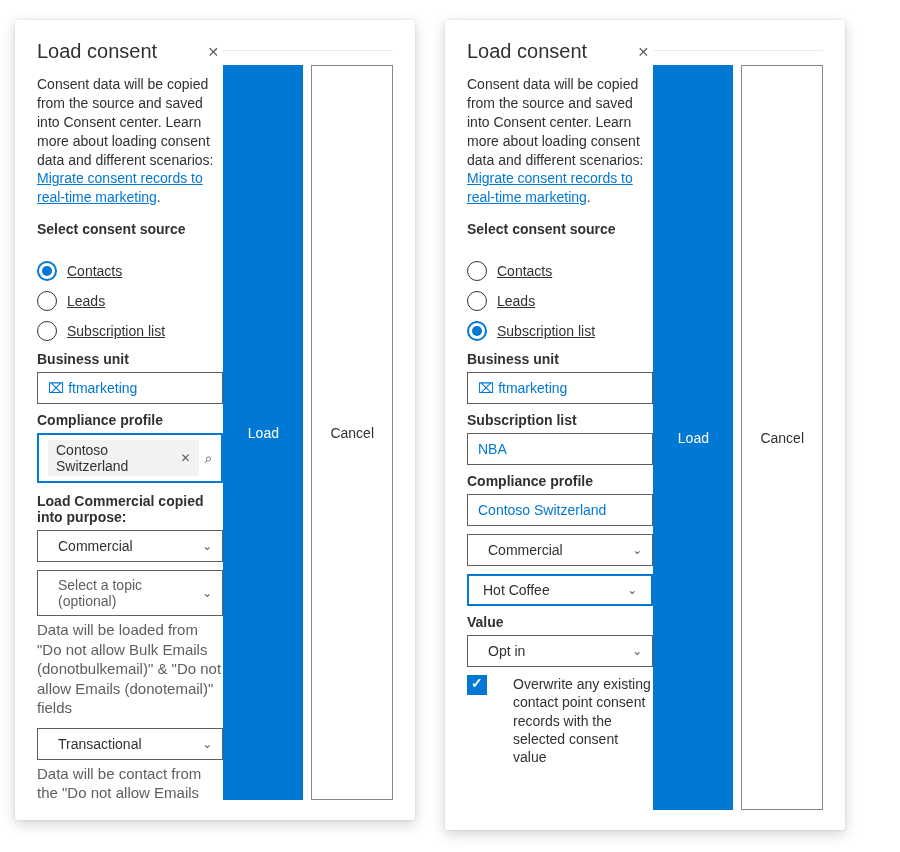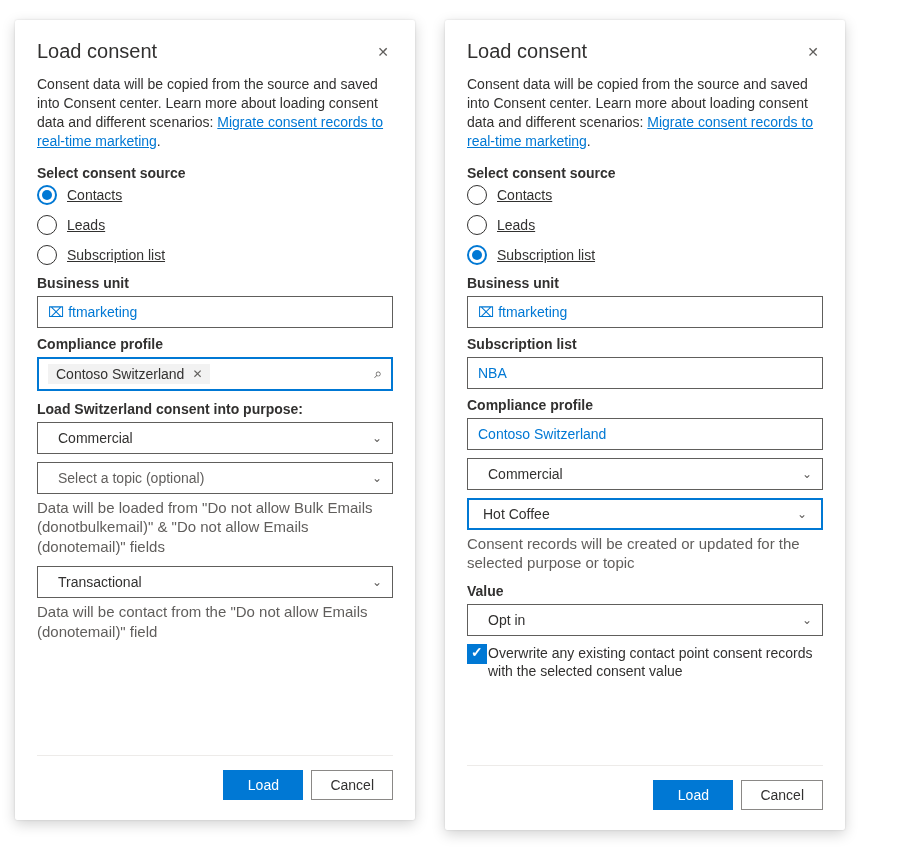--- a/index.html
+++ b/index.html
@@ -15,21 +15,20 @@
     padding: 20px 15px;
     gap: 30px;
   }
   .panel {
     width: 400px;
     background: #fff;
     box-shadow: 0 4px 14px rgba(0,0,0,0.18), 0 0 2px rgba(0,0,0,0.15);
     border-radius: 2px;
     padding: 20px 22px;
     display: flex;
-    flex-direction: column;
     position: relative;
   }
   .panel-body {
     flex: 1;
     overflow: hidden;
     position: relative;
   }
   .panel-footer {
     border-top: 1px solid #edebe9;
     padding-top: 14px;
@@ -63,21 +62,21 @@
   }
   .intro a {
     color: #0078d4;
     text-decoration: underline;
     cursor: pointer;
   }
   .sec-label {
     font-weight: 600;
     font-size: 14px;
     margin-top: 6px;
-    margin-bottom: 4px;
+    margin-bottom: 24px;
   }
   .radio-group { margin-bottom: 10px; }
   .radio-item {
     display: flex;
     align-items: center;
     gap: 10px;
     margin-bottom: 10px;
     cursor: pointer;
     text-decoration: underline;
   }
@@ -160,21 +159,21 @@
     border: 1px solid #0078d4;
     color: #fff;
   }
   .btn-default {
     background: #fff;
     border: 1px solid #8a8886;
     color: #323130;
   }
   .checkbox-row {
     display: flex;
-    gap: 1px;
+    gap: 26px;
     margin-top: 6px;
     font-size: 14px;
     line-height: 1.3;
   }
   .checkbox {
     width: 20px; height: 20px;
     background: #0078d4;
     flex-shrink: 0;
     position: relative;
   }
@@ -228,21 +227,21 @@
 
     <div class="field-label">Compliance profile</div>
     <div class="lookup focused">
       <span class="pill">
         <span>Contoso Switzerland</span>
         <span class="pill-x">✕</span>
       </span>
       <span class="search-icon">⌕</span>
     </div>
 
-    <div class="field-label" style="margin-top:10px;">Load Switzerland consent into purpose:</div>
+    <div class="field-label" style="margin-top:10px;">Load Commercial copied into purpose:</div>
     <div class="select">
       <span>Commercial</span>
       <span class="chevron">⌄</span>
     </div>
     <div class="select placeholder">
       <span>Select a topic (optional)</span>
       <span class="chevron">⌄</span>
     </div>
     <div class="hint">Data will be loaded from "Do not allow Bulk Emails (donotbulkemail)" &amp; "Do not allow Emails (donotemail)" fields</div>
 
@@ -306,21 +305,20 @@
     </div>
 
     <div class="select">
       <span>Commercial</span>
       <span class="chevron">⌄</span>
     </div>
     <div class="select focus">
       <span>Hot Coffee</span>
       <span class="chevron">⌄</span>
     </div>
-    <div class="hint">Consent records will be created or updated for the selected purpose or topic</div>
 
     <div class="field-label">Value</div>
     <div class="select">
       <span>Opt in</span>
       <span class="chevron">⌄</span>
     </div>
 
     <div class="checkbox-row">
       <div class="checkbox"></div>
       <span>Overwrite any existing contact point consent records with the selected consent value</span>

